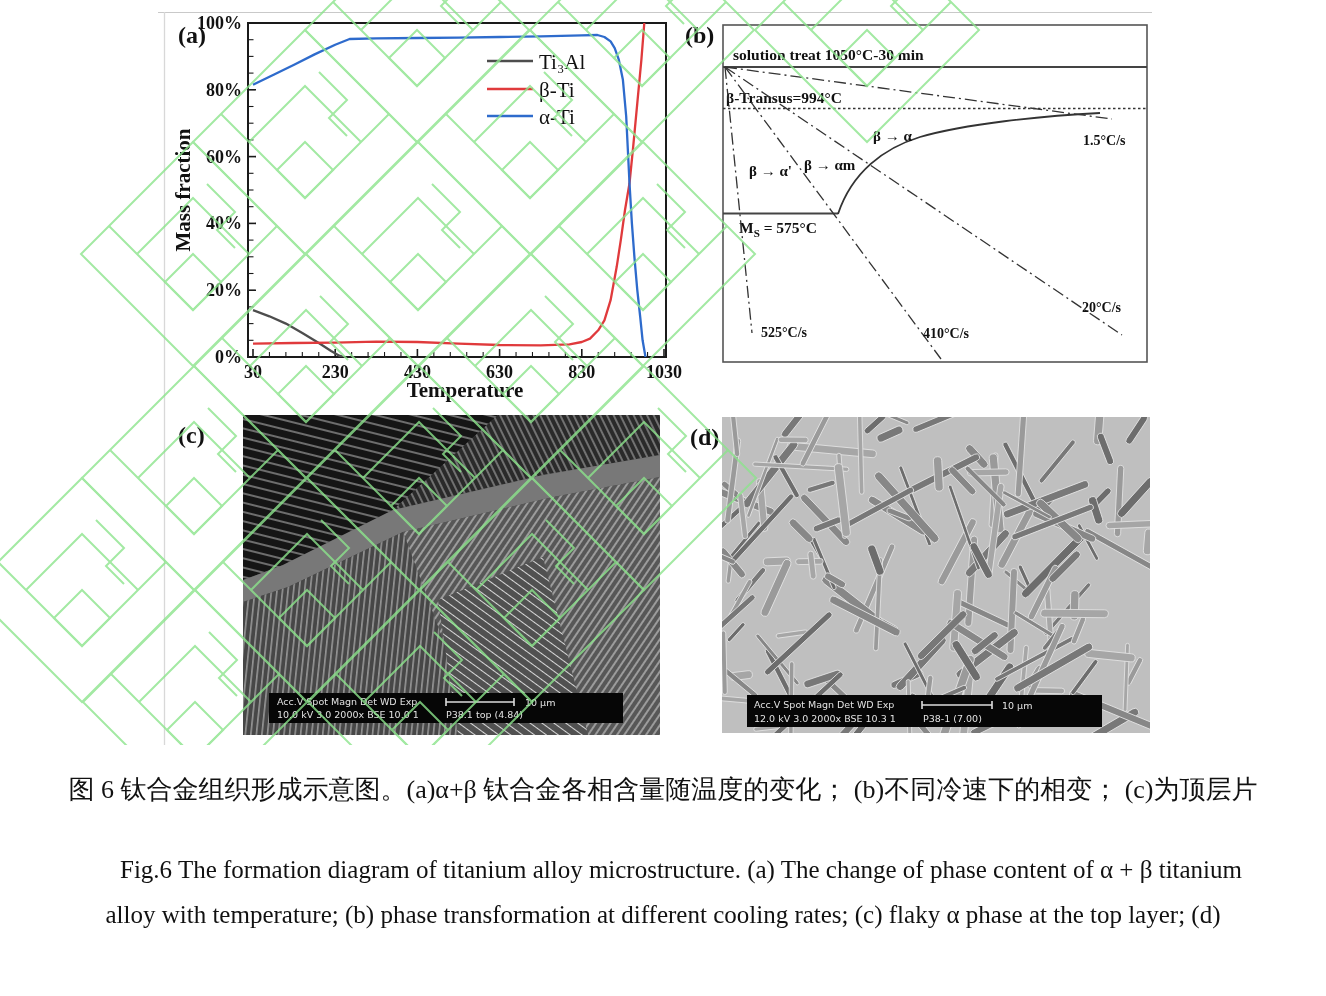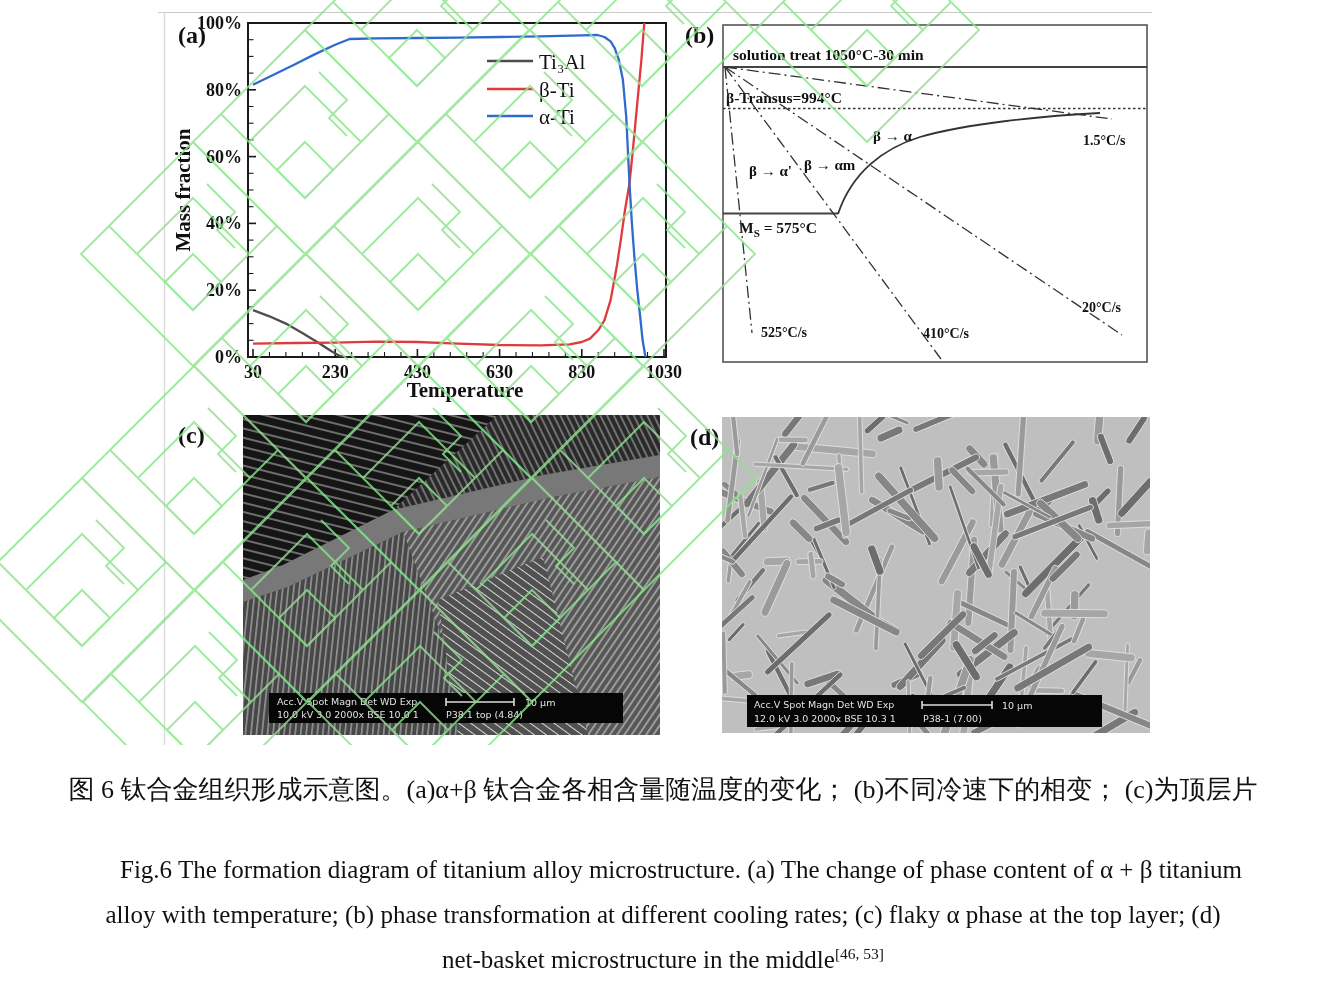--- a/index.html
+++ b/index.html
@@ -384,15 +384,14 @@
         <use href="#wm-motif" x="532" y="590"></use>
         <use href="#wm-motif" x="195" y="702"></use>
         <use href="#wm-motif" x="420" y="702"></use>
       </g>
 </svg>
 
 
 <div class="caption-line cn" style="top:752px;margin-top:20px;">图 6 钛合金组织形成示意图。(a)α+β 钛合金各相含量随温度的变化； (b)不同冷速下的相变； (c)为顶层片</div>
 <div class="caption-line en" style="top:856px;padding-left:18px;">Fig.6 The formation diagram of titanium alloy microstructure. (a) The change of phase content of α + β titanium</div>
 <div class="caption-line en" style="top:901px;">alloy with temperature; (b) phase transformation at different cooling rates; (c) flaky α phase at the top layer; (d)</div>
-<div class="caption-line en" style="top:945px;"><span>net-basket microstructure in the middle</span><span class="sup">[46, 53]</span></div>
 
 </div>
 
 </body></html>

